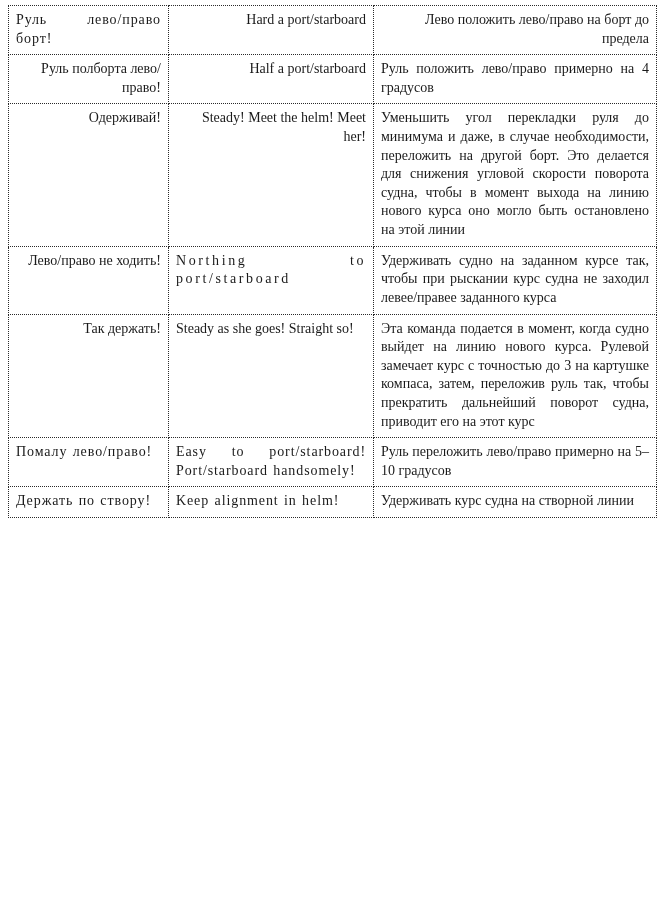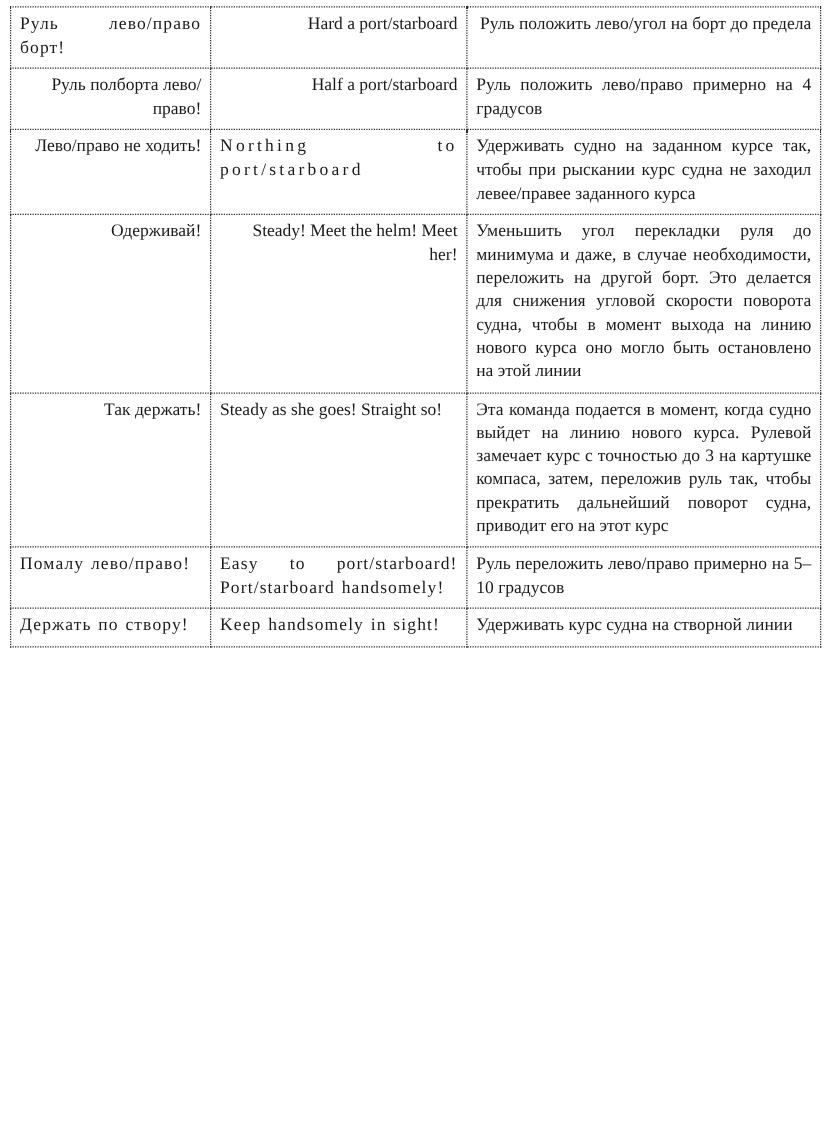--- a/index.html
+++ b/index.html
@@ -88,57 +88,57 @@
     <tbody>
 
       <tr>
         <td>
           <span class="cell-text spaced">Руль лево/право борт!</span>
         </td>
         <td>
           <span class="cell-text left">Hard a port/starboard</span>
         </td>
         <td>
-          <span class="cell-text left">Руль положить лево/угол на борт до предела</span>
+          <span class="cell-text left">Лево положить лево/право на борт до предела</span>
         </td>
       </tr>
 
       <tr>
         <td>
           <span class="cell-text left">Руль полборта лево/право!</span>
         </td>
         <td>
           <span class="cell-text left">Half a port/starboard</span>
         </td>
         <td>
           <span class="cell-text meaning">Руль положить лево/право примерно на 4 градусов</span>
         </td>
       </tr>
 
       <tr>
         <td>
+          <span class="cell-text left">Одерживай!</span>
+        </td>
+        <td>
+          <span class="cell-text left">Steady! Meet the helm! Meet her!</span>
+        </td>
+        <td>
+          <span class="cell-text meaning">Уменьшить угол перекладки руля до минимума и даже, в случае необходимости, переложить на другой борт. Это делается для снижения угловой скорости поворота судна, чтобы в момент выхода на линию нового курса оно могло быть остановлено на этой линии</span>
+        </td>
+      </tr>
+
+      <tr>
+        <td>
           <span class="cell-text left">Лево/право не ходить!</span>
         </td>
         <td>
           <span class="cell-text spaced-wide">Northing to port/starboard</span>
         </td>
         <td>
           <span class="cell-text meaning">Удерживать судно на заданном курсе так, чтобы при рыскании курс судна не заходил левее/правее заданного курса</span>
-        </td>
-      </tr>
-
-      <tr>
-        <td>
-          <span class="cell-text left">Одерживай!</span>
-        </td>
-        <td>
-          <span class="cell-text left">Steady! Meet the helm! Meet her!</span>
-        </td>
-        <td>
-          <span class="cell-text meaning">Уменьшить угол перекладки руля до минимума и даже, в случае необходимости, переложить на другой борт. Это делается для снижения угловой скорости поворота судна, чтобы в момент выхода на линию нового курса оно могло быть остановлено на этой линии</span>
         </td>
       </tr>
 
       <tr>
         <td>
           <span class="cell-text left">Так держать!</span>
         </td>
         <td>
           <span class="cell-text meaning">Steady as she goes! Straight so!</span>
         </td>
@@ -157,21 +157,21 @@
         <td>
           <span class="cell-text meaning">Руль переложить лево/право примерно на 5–10 градусов</span>
         </td>
       </tr>
 
       <tr>
         <td>
           <span class="cell-text spaced">Держать по створу!</span>
         </td>
         <td>
-          <span class="cell-text spaced">Keep handsomely in sight!</span>
+          <span class="cell-text spaced">Keep alignment in helm!</span>
         </td>
         <td>
           <span class="cell-text meaning">Удерживать курс судна на створной линии</span>
         </td>
       </tr>
 
     </tbody>
   </table>
 
 </div>

